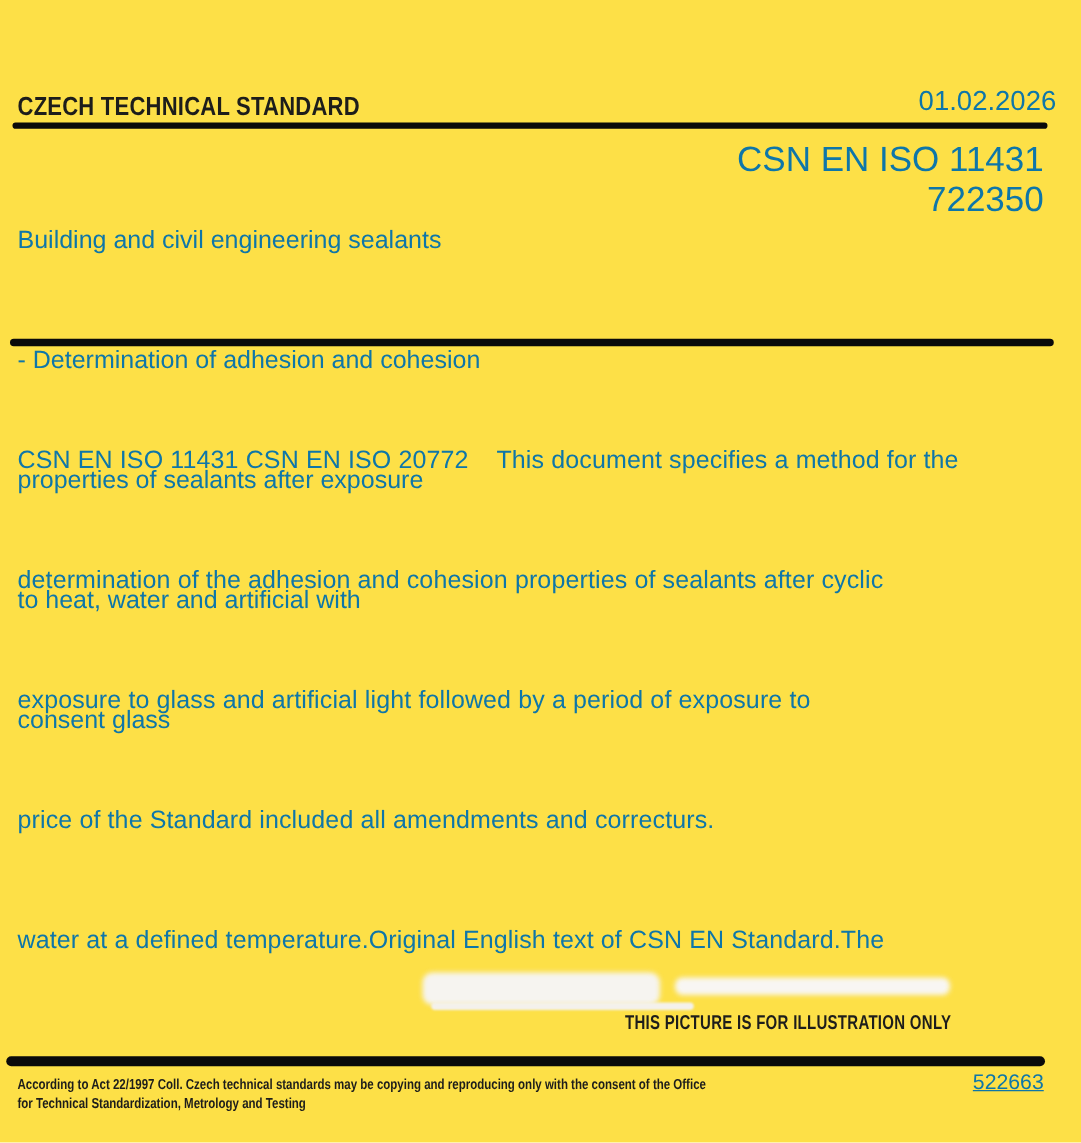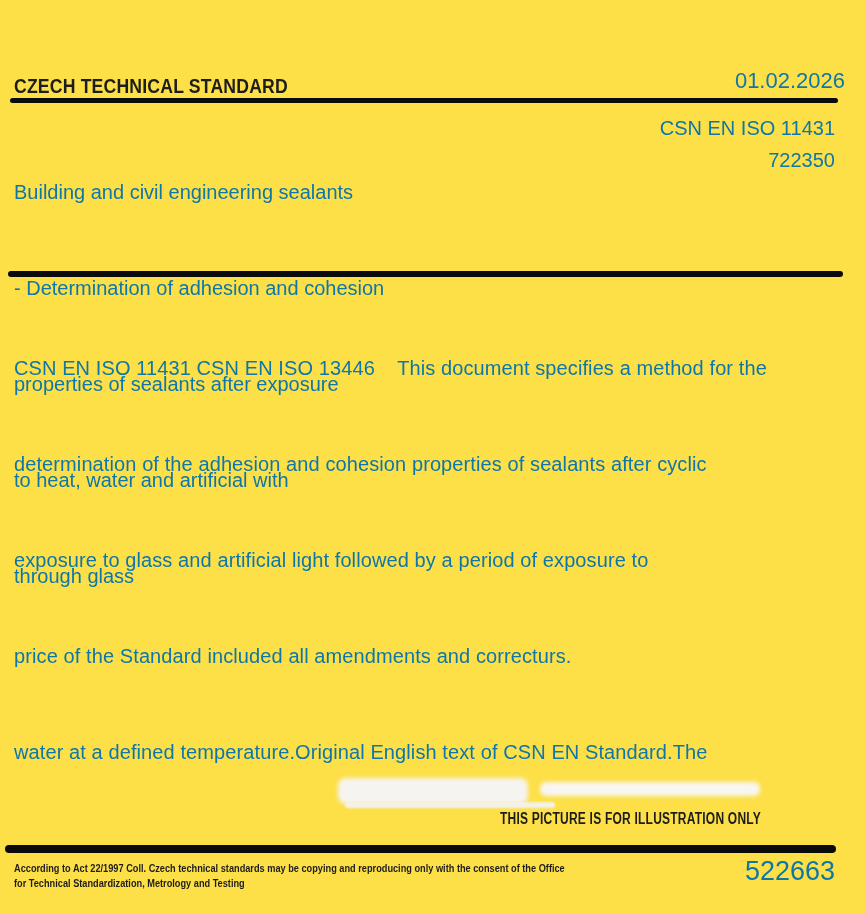--- a/index.html
+++ b/index.html
@@ -33,21 +33,21 @@
   .rule2{left:8px;top:271px;width:835px;height:6px;border-radius:3px;}
   .rule3{left:5px;top:845px;width:831px;height:8px;border-radius:4px;}
   
   .title-lines{
     left:14px;top:112px;
     font-size:20px;line-height:32px;color:var(--accent);
     white-space:pre;
   }
   .code-block{
     right:30px;top:112px;text-align:right;
-    font-size:20px;line-height:32px;color:var(--accent);
+    font-size:28px;line-height:32px;color:var(--accent);
     white-space:nowrap;
   }
   
   .abstract{
     left:14px;top:288px;
     font-size:20px;line-height:32px;color:var(--accent);
     white-space:pre;letter-spacing:.1px;
   }
   
   .wm1{left:338px;top:778px;width:190px;height:26px;background:#f6f4f0;border-radius:8px;filter:blur(2px);}
@@ -63,48 +63,48 @@
   }
   
   .footer-legal{
     left:14px;top:861px;
     font-size:11.5px;font-weight:bold;color:var(--text);
     line-height:15px;white-space:nowrap;
     transform:scaleX(.8);transform-origin:0 0;
   }
   .footer-number{
     right:30px;top:856px;
-    font-size:27px;color:var(--accent);white-space:nowrap;
+    font-size:17px;color:var(--accent);white-space:nowrap;text-decoration:underline;
   }
 </style>
 </head>
 <body>
 
 <div class="page">
 
   <div class="abs header-label">CZECH TECHNICAL STANDARD</div>
   <div class="abs header-date">01.02.2026</div>
   <div class="abs rule rule1"></div>
 
   <div class="abs title-lines">
     <div>Building and civil engineering sealants</div>
     <div>- Determination of adhesion and cohesion</div>
     <div>properties of sealants after exposure</div>
     <div>to heat, water and artificial with</div>
-    <div>through glass</div>
+    <div>consent glass</div>
   </div>
   <div class="abs code-block">
     <div>CSN EN ISO 11431</div>
     <div>722350</div>
   </div>
 
   <div class="abs rule rule2"></div>
 
   <div class="abs abstract">
-    <div>CSN EN ISO 11431 CSN EN ISO 13446    This document specifies a method for the</div>
+    <div>CSN EN ISO 11431 CSN EN ISO 20772    This document specifies a method for the</div>
     <div>determination of the adhesion and cohesion properties of sealants after cyclic</div>
     <div>exposure to glass and artificial light followed by a period of exposure to</div>
     <div>price of the Standard included all amendments and correcturs.</div>
     <div>water at a defined temperature.Original English text of CSN EN Standard.The</div>
   </div>
 
   <div class="abs wm1"></div>
   <div class="abs wm2"></div>
   <div class="abs wm3"></div>
 

